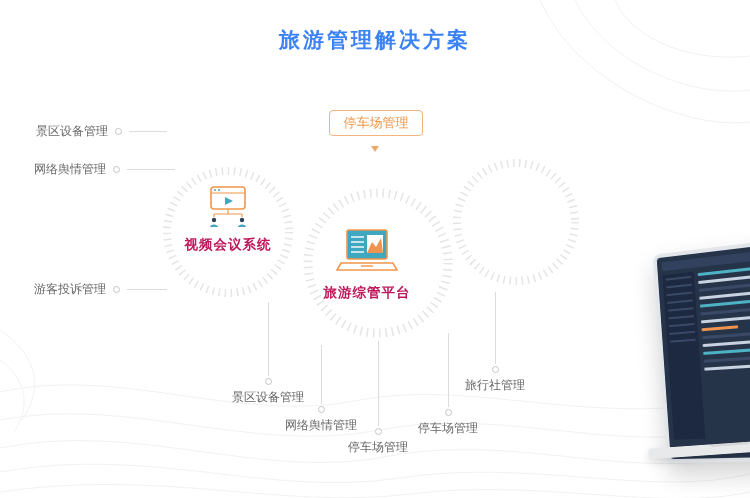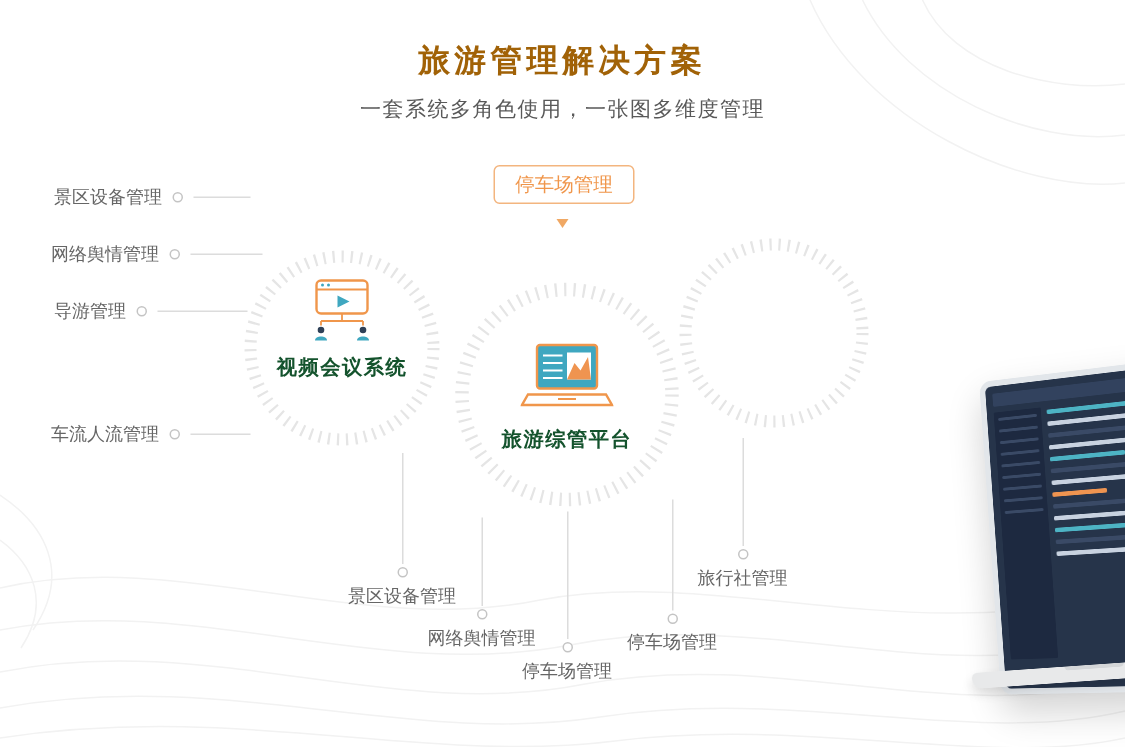--- a/index.html
+++ b/index.html
@@ -3,39 +3,39 @@
 <meta charset="utf-8">
 <style>
   html,body{margin:0;padding:0;background:#fff;}
   .canvas{
     position:relative;width:750px;height:498px;background:#ffffff;overflow:hidden;
     font-family:"Liberation Sans","DejaVu Sans",sans-serif;
   }
   .bg-contours{position:absolute;left:0;top:0;z-index:0;}
   .page-title{
     position:absolute;top:26px;left:0;width:100%;text-align:center;
-    font-size:21px;font-weight:bold;color:#a16207;letter-spacing:3px;z-index:3;
+    font-size:21px;font-weight:bold;color:#3b82f6;letter-spacing:3px;z-index:3;
   }
   .page-subtitle{
     position:absolute;top:64px;left:0;width:100%;text-align:center;
     font-size:14px;color:#595959;letter-spacing:1px;z-index:3;
   }
   .badge{
     position:absolute;left:329px;top:110px;width:92px;height:24px;line-height:24px;
     border:1px solid #f3b57f;border-radius:4px;color:#f0964b;font-size:13px;
     text-align:center;background:#fff;z-index:3;
   }
   .badge-arrow{
     position:absolute;left:371px;top:146px;width:0;height:0;z-index:3;
     border-left:4px solid transparent;border-right:4px solid transparent;
     border-top:6px solid #f0a864;
   }
   .ring{position:absolute;z-index:2;}
   .node{position:absolute;z-index:3;display:flex;flex-direction:column;align-items:center;width:120px;}
-  .node-label{margin-top:8px;font-size:13.5px;font-weight:bold;color:#14532d;letter-spacing:1px;white-space:nowrap;}
+  .node-label{margin-top:8px;font-size:13.5px;font-weight:bold;color:#be185d;letter-spacing:1px;white-space:nowrap;}
   .side-row{position:absolute;display:flex;align-items:center;gap:7px;z-index:3;height:16px;}
   .side-label{font-size:12px;color:#666;white-space:nowrap;}
   .dot{width:5px;height:5px;border:1px solid #c4c4c4;border-radius:50%;background:#fff;flex:0 0 auto;}
   .hline{height:1px;background:#dcdcdc;flex:0 0 auto;}
   .bottom-callout{position:absolute;width:100px;display:flex;flex-direction:column;align-items:center;z-index:1;}
   .vline{width:1px;background:#dcdcdc;}
   .bottom-callout .dot{margin-top:2px;}
   .bottom-label{margin-top:4px;font-size:12px;color:#666;white-space:nowrap;}
   .laptop{position:absolute;left:646px;top:238px;width:170px;height:255px;z-index:4;transform:rotate(-4deg);}
   .laptop-screen{
@@ -75,21 +75,20 @@
       <path d="M0,492 C160,468 280,510 410,494 C540,478 660,512 750,492"></path>
       <path d="M615,0 C635,45 700,62 750,56"></path>
       <path d="M575,0 C605,62 688,98 750,90"></path>
       <path d="M540,0 C575,80 680,130 750,122"></path>
       <path d="M0,330 C30,350 48,382 22,420"></path>
       <path d="M0,360 C22,376 34,402 14,432"></path>
     </g>
   </svg>
 
   <div class="page-title">旅游管理解决方案</div>
-  <div class="page-subtitle">一套系统多角色使用，一张图多维度管理</div>
 
   <div class="badge">停车场管理</div>
   <div class="badge-arrow"></div>
 
   <svg class="ring" style="left:161px;top:165px" width="134" height="134">
     <circle cx="67" cy="67" r="61" fill="none" stroke="#e5e5e5" stroke-width="8" stroke-dasharray="1.5,4.6"></circle>
   </svg>
   <svg class="ring" style="left:301px;top:186px" width="154" height="154">
     <circle cx="77" cy="77" r="70" fill="none" stroke="#e5e5e5" stroke-width="9" stroke-dasharray="1.5,4.8"></circle>
   </svg>
@@ -106,21 +105,21 @@
       <path d="M20,11 L28,15 L20,19 Z" fill="#3fa7c0"></path>
       <path d="M23,23 L23,28 M9,28 L37,28 M9,28 L9,31 M37,28 L37,31" stroke="#f0964b" stroke-width="1.2" fill="none"></path>
       <circle cx="9" cy="34" r="2.2" fill="#2e4057"></circle>
       <path d="M5,41 C5,37.5 13,37.5 13,41 Z" fill="#3fa7c0"></path>
       <circle cx="37" cy="34" r="2.2" fill="#2e4057"></circle>
       <path d="M33,41 C33,37.5 41,37.5 41,41 Z" fill="#3fa7c0"></path>
     </svg>
     <div class="node-label">视频会议系统</div>
   </div>
 
-  <div class="node" style="left:318px;top:228px">
+  <div class="node" style="left:307px;top:228px">
     <svg width="62" height="48">
       <rect x="11" y="2" width="40" height="29" rx="2" fill="#3fa7c0" stroke="#f0964b" stroke-width="1.6"></rect>
       <line x1="15" y1="9" x2="28" y2="9" stroke="#fff" stroke-width="1.4"></line>
       <line x1="15" y1="14" x2="28" y2="14" stroke="#fff" stroke-width="1.4"></line>
       <line x1="15" y1="19" x2="28" y2="19" stroke="#fff" stroke-width="1.4"></line>
       <line x1="15" y1="24" x2="28" y2="24" stroke="#fff" stroke-width="1.4"></line>
       <rect x="31" y="7" width="16" height="18" fill="#ffffff"></rect>
       <path d="M31,25 L36,14 L40,19 L45,10 L47,25 Z" fill="#ef9450"></path>
       <path d="M5,35 L57,35 L61,42 L1,42 Z" fill="#fff" stroke="#f0964b" stroke-width="1.6"></path>
       <line x1="25" y1="38" x2="37" y2="38" stroke="#f0964b" stroke-width="1.4"></line>
@@ -132,27 +131,22 @@
   <div class="side-row" style="top:123px;left:36px">
     <span class="side-label">景区设备管理</span>
     <span class="dot"></span>
     <span class="hline" style="width:38px"></span>
   </div>
   <div class="side-row" style="top:161px;left:34px">
     <span class="side-label">网络舆情管理</span>
     <span class="dot"></span>
     <span class="hline" style="width:48px"></span>
   </div>
-  <div class="side-row" style="top:199px;left:36px">
-    <span class="side-label">导游管理</span>
-    <span class="dot"></span>
-    <span class="hline" style="width:60px"></span>
-  </div>
   <div class="side-row" style="top:281px;left:34px">
-    <span class="side-label">车流人流管理</span>
+    <span class="side-label">游客投诉管理</span>
     <span class="dot"></span>
     <span class="hline" style="width:40px"></span>
   </div>
 
 
   <div class="bottom-callout" style="left:218px;top:302px">
     <span class="vline" style="height:74px"></span>
     <span class="dot"></span>
     <span class="bottom-label">景区设备管理</span>
   </div>

